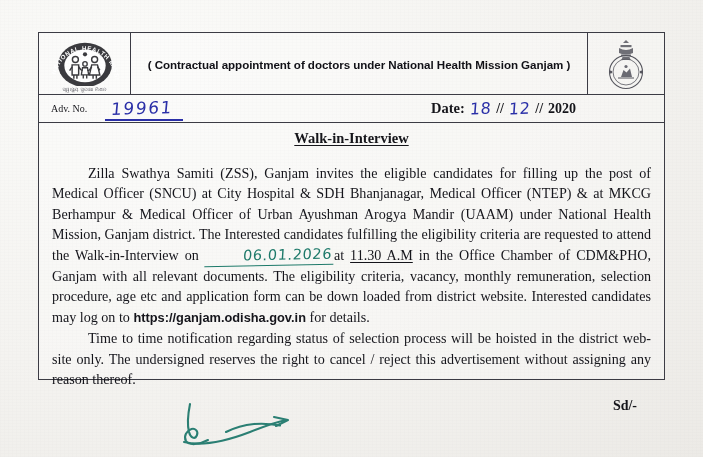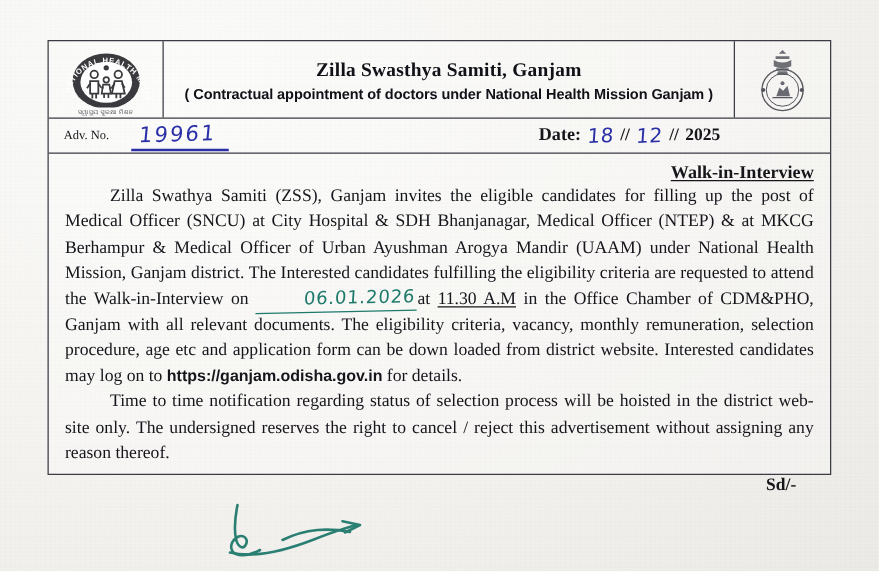--- a/index.html
+++ b/index.html
@@ -170,26 +170,26 @@
     transform: rotate(-2deg) skewX(-6deg);
     display: inline-block;
     letter-spacing: .5px;
   }
 
   
   .body-area {
     padding: 7px 13px 0 13px;
   }
   .walkin-heading {
-    text-align: right;
+    text-align: center;
     font-weight: bold;
     font-size: 14.5px;
     text-decoration: underline;
     text-underline-offset: 2px;
-    margin-bottom: 0;
+    margin-bottom: 16px;
     font-family: "Liberation Serif", serif;
   }
   .para {
     font-size: 14.1px;
     line-height: 20.4px;
     text-align: justify;
     text-justify: inter-word;
     text-indent: 36px;
     margin: 0;
     font-family: "Liberation Serif", serif;
@@ -283,21 +283,20 @@
           <path d="M32.8 35.6 h2 M39.4 35.8 h2.2" stroke="#3a3a3e" stroke-width="1.3"></path>
           <text font-family="Liberation Sans, sans-serif" font-size="6.4" font-weight="bold" fill="#ffffff" letter-spacing="0.6">
             <textPath href="#ringpath" startOffset="6%">NATIONAL HEALTH MISSION</textPath>
           </text>
         </svg>
         <div class="odia-caption">ସ୍ୱାସ୍ଥ୍ୟ ସୁରକ୍ଷା ମିଶନ</div>
       </div>
     </div>
 
     <div class="title-cell">
-      <div class="org-title">Zilla Swasthya Samiti, Ganjam</div>
       <div class="org-subtitle">( Contractual appointment of  doctors under National Health Mission Ganjam )</div>
     </div>
 
     <div class="emblem-cell">
       <svg width="56" height="54" viewBox="0 0 56 54" aria-hidden="true">
 
         <g fill="#6f6f76">
           <path d="M28 3 l3 3 h-6 z"></path>
           <path d="M22.5 8 h11 v2.2 h-11 z"></path>
           <path d="M21 11 q7 4 14 0 v5 q-7 3 -14 0 z"></path>
@@ -323,21 +322,21 @@
       <span class="hand-ink-blue">19961</span>
       <span class="adv-underline"></span>
     </span>
 
     <span class="date-group">
       <span class="date-label">Date:</span>
       <span class="date-dd">18</span>
       <span class="date-sep">//</span>
       <span class="date-mm">12</span>
       <span class="date-sep">//</span>
-      <span class="date-year">2025</span>
+      <span class="date-year">2020</span>
     </span>
   </div>
 
   <div class="body-area">
     <div class="walkin-heading">Walk-in-Interview</div>
 
     <p class="para"><span>Zilla Swathya Samiti (ZSS), Ganjam invites the eligible candidates for filling up the post of Medical Officer (SNCU) at City Hospital &amp; SDH Bhanjanagar, Medical Officer (NTEP) &amp; at MKCG Berhampur &amp; Medical Officer of Urban Ayushman Arogya Mandir (UAAM) under National Health Mission, Ganjam district.  The Interested candidates fulfilling the eligibility criteria are requested to attend the Walk-in-Interview on </span><span class="hand-ink-green">06.01.2026</span><span>at </span><span class="underlined-time">11.30 A.M</span><span> in the Office Chamber of CDM&amp;PHO, Ganjam with all relevant documents.  The eligibility criteria, vacancy, monthly remuneration, selection procedure, age etc and application form can be down loaded from district website. Interested candidates may log on to </span><span class="url-text">https://ganjam.odisha.gov.in</span><span> for details.</span></p>
 
     <p class="para">Time to time notification regarding status of selection process will be hoisted in the district web-site only. The undersigned reserves the right to cancel / reject this advertisement without assigning any reason thereof.</p>
 

